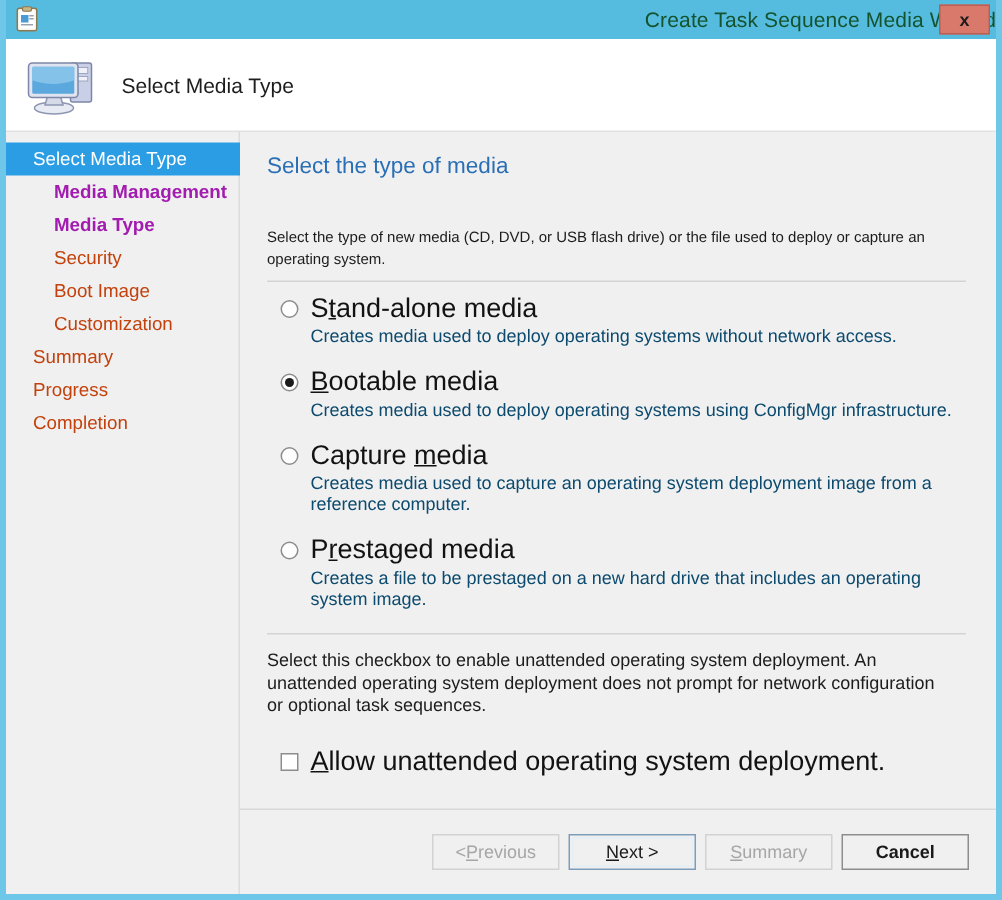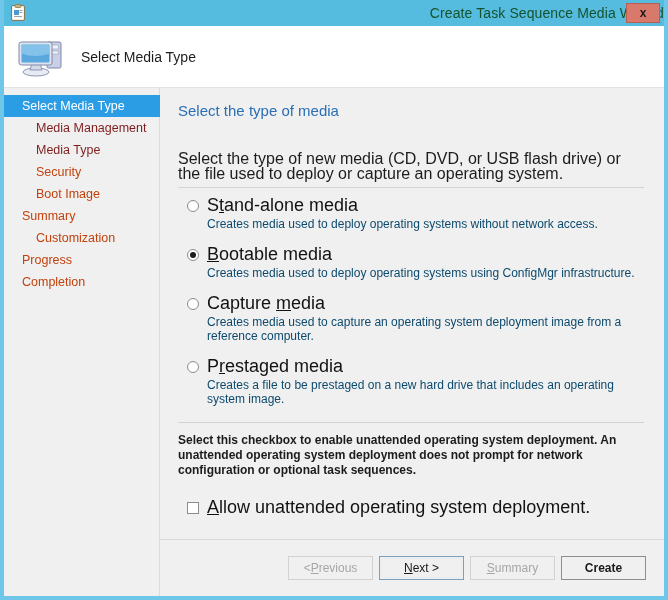--- a/index.html
+++ b/index.html
@@ -118,22 +118,22 @@
   .nav-item.sub {
     padding-left: 32px;
   }
   .nav-item.active {
     background: #2b9de5;
     color: #ffffff;
     margin-right: -1px;
     padding-right: 1px;
   }
   .nav-item.done {
-    color: #7f1d1d;
-    font-weight: normal;
+    color: #a21caf;
+    font-weight: bold;
   }
 
   
   .content {
     flex: 1 1 auto;
     background: #f0f0f0;
     display: flex;
     flex-direction: column;
     box-sizing: border-box;
     min-width: 0;
@@ -143,21 +143,21 @@
     padding: 14px 20px 0 18px;
     box-sizing: border-box;
   }
   .content-heading {
     font-size: 15px;
     color: #2a6fb5;
     margin: 0 0 32px 0;
     font-weight: normal;
   }
   .intro {
-    font-size: 16px;
+    font-size: 10px;
     color: #1c1c1c;
     line-height: 15px;
     margin: 0 0 6px 0;
     max-width: 460px;
   }
   .rule {
     height: 0;
     border-top: 1px solid #d3d3d3;
     margin: 6px 0 10px 0;
   }
@@ -208,21 +208,20 @@
     text-decoration: underline;
   }
 
   
   .checkbox-note {
     font-size: 12px;
     color: #1c1c1c;
     line-height: 15px;
     margin: 0 0 22px 0;
     max-width: 455px;
-    font-weight: bold;
   }
   .check-row {
     display: flex;
     align-items: center;
     margin-left: 9px;
   }
   .checkbox {
     width: 12px;
     height: 12px;
     flex: 0 0 12px;
@@ -317,22 +316,22 @@
   </div>
 
   <div class="body">
 
     <div class="sidebar">
       <div class="nav-item active">Select Media Type</div>
       <div class="nav-item sub done">Media Management</div>
       <div class="nav-item sub done">Media Type</div>
       <div class="nav-item sub">Security</div>
       <div class="nav-item sub">Boot Image</div>
+      <div class="nav-item sub">Customization</div>
       <div class="nav-item">Summary</div>
-      <div class="nav-item sub">Customization</div>
       <div class="nav-item">Progress</div>
       <div class="nav-item">Completion</div>
     </div>
 
     <div class="content">
       <div class="content-inner">
 
         <div class="content-heading">Select the type of media</div>
 
         <div class="intro">Select the type of new media (CD, DVD, or USB flash drive) or the file used to deploy or capture an operating system.</div>
@@ -392,21 +391,21 @@
             <span></span>
             <span class="ul">N</span>
             <span>ext &gt;</span>
           </button>
         <button class="btn disabled">
             <span></span>
             <span class="ul">S</span>
             <span>ummary</span>
           </button>
         <button class="btn strong">
-            <span>Create</span>
+            <span>Cancel</span>
             <span class="ul"></span>
             <span></span>
           </button>
       </div>
 
     </div>
   </div>
 </div>
 
 </body></html>

